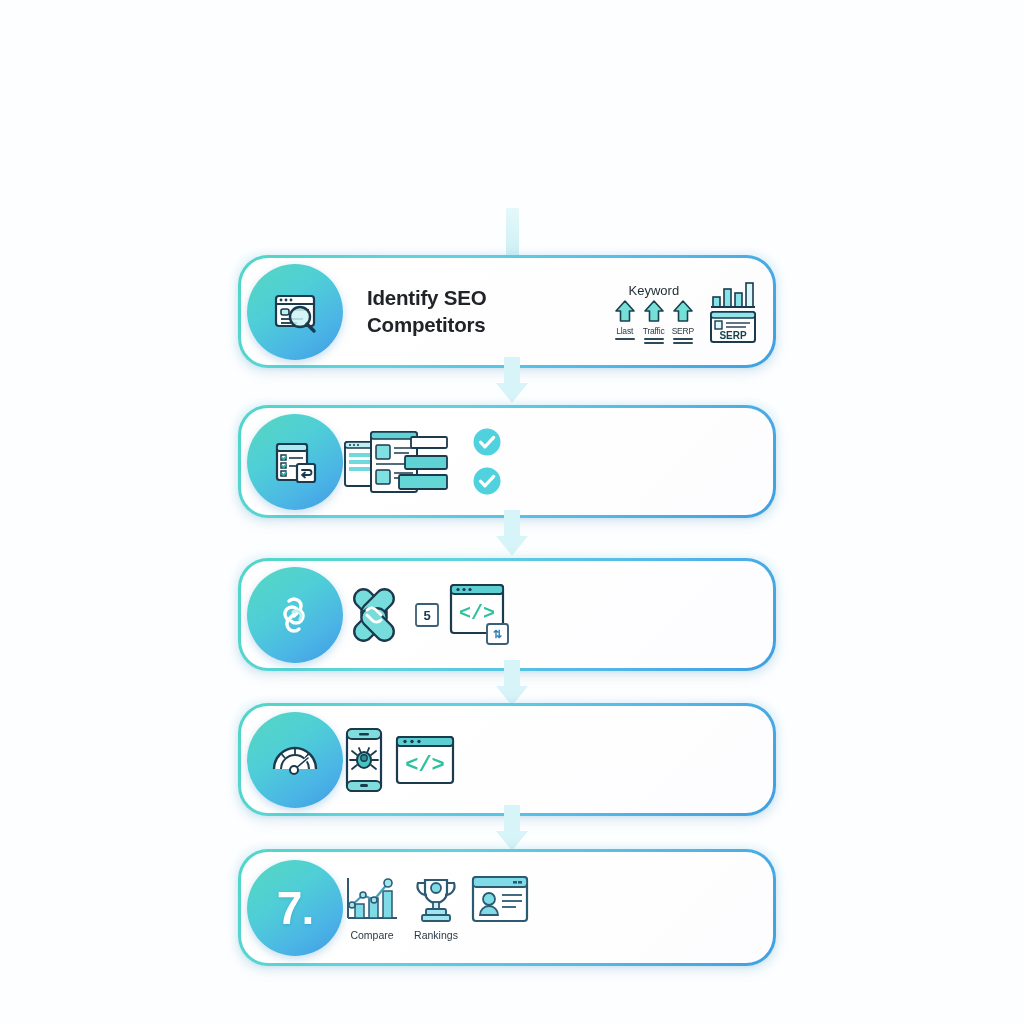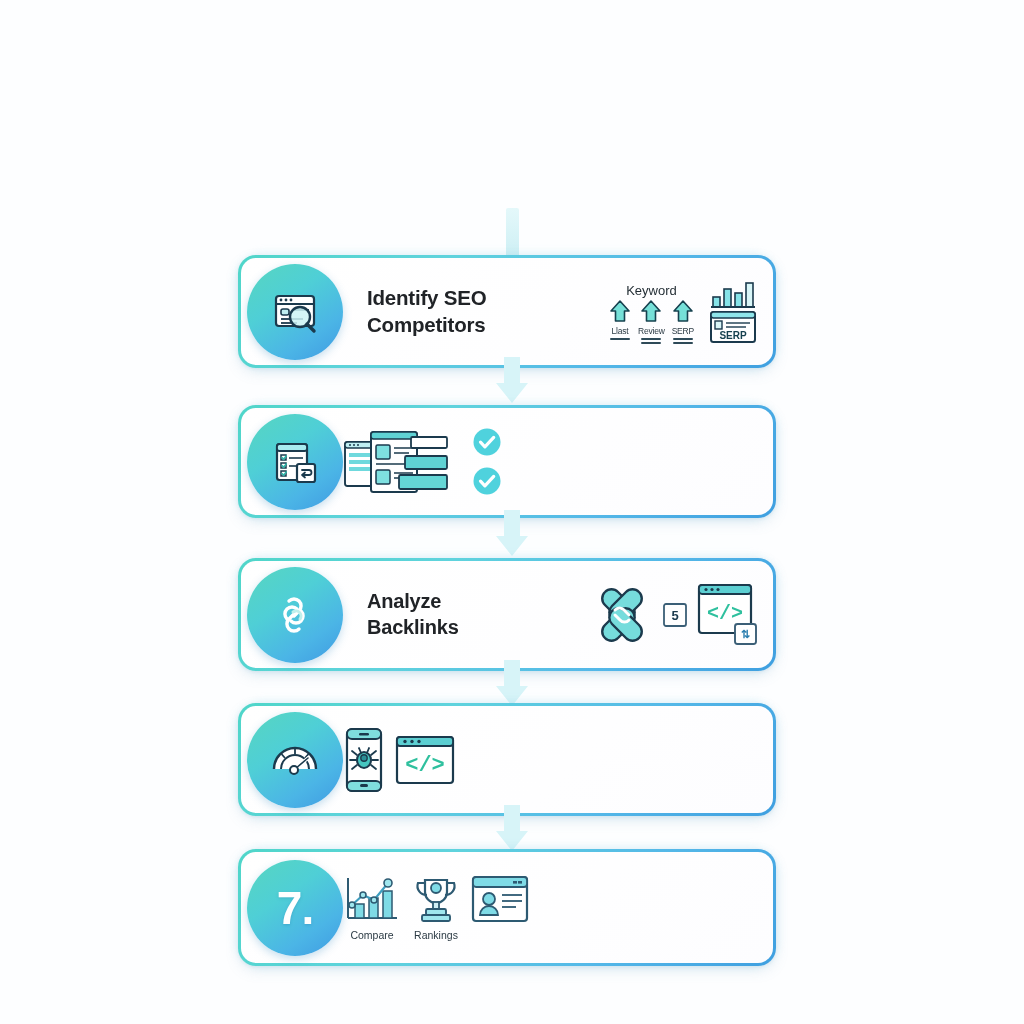--- a/index.html
+++ b/index.html
@@ -19,21 +19,21 @@
     border-radius:2px;
   }
   .conn{
     position:absolute;left:481px;width:62px;height:50px;
   }
   .conn svg{display:block;width:62px;height:50px;}
 
   
   .card{
     position:absolute;left:238px;width:538px;height:113px;
-    border-radius:18px;
+    border-radius:30px;
     background:linear-gradient(135deg,#ffffff 0%,#ffffff 55%,#fcfeff 100%);
     border:3px solid transparent;
     background-image:
        linear-gradient(135deg,#ffffff 0%,#fefeff 60%,#fdfdff 100%),
        linear-gradient(125deg,#4fd6c9 0%,#5fd3dd 35%,#54b8e8 70%,#3f9fe0 100%);
     background-origin:border-box;
     background-clip:padding-box,border-box;
     box-shadow:0 5px 14px rgba(90,140,180,.13), 0 1px 3px rgba(90,140,180,.10);
     display:flex;align-items:center;
     box-sizing:border-box;
@@ -120,21 +120,21 @@
             <svg width="22" height="24" viewBox="0 0 22 24">
               <path d="M11 2 L20 12 L15.5 12 L15.5 22 L6.5 22 L6.5 12 L2 12 Z" fill="#76e0d8" stroke="#16414f" stroke-width="1.6" stroke-linejoin="round"></path>
             </svg>
             <div class="iconlbl tiny">Llast</div>
             <div class="underline"></div>
           </div>
           <div class="arrow-col">
             <svg width="22" height="24" viewBox="0 0 22 24">
               <path d="M11 2 L20 12 L15.5 12 L15.5 22 L6.5 22 L6.5 12 L2 12 Z" fill="#76e0d8" stroke="#16414f" stroke-width="1.6" stroke-linejoin="round"></path>
             </svg>
-            <div class="iconlbl tiny">Review</div>
+            <div class="iconlbl tiny">Traffic</div>
             <div class="underline d"></div>
           </div>
           <div class="arrow-col">
             <svg width="22" height="24" viewBox="0 0 22 24">
               <path d="M11 2 L20 12 L15.5 12 L15.5 22 L6.5 22 L6.5 12 L2 12 Z" fill="#76e0d8" stroke="#16414f" stroke-width="1.6" stroke-linejoin="round"></path>
             </svg>
             <div class="iconlbl tiny">SERP</div>
             <div class="underline d"></div>
           </div>
         </div>
@@ -232,22 +232,20 @@
       <svg width="56" height="56" viewBox="0 0 56 56">
         <g stroke="#ffffff" stroke-width="3.4" fill="none" stroke-linecap="round">
           <path d="M22 14 a7 7 0 0 1 10 10 l-5 5"></path>
           <path d="M34 24 a7 7 0 0 1 -10 10"></path>
           <path d="M32 42 a7 7 0 0 1 -10 -10 l5 -5"></path>
           <path d="M20 32 a7 7 0 0 1 10 -10"></path>
         </g>
         <path d="M26 25 a5 5 0 0 1 7 7" stroke="#bff0ec" stroke-width="3" fill="none" stroke-linecap="round"></path>
       </svg>
     </div>
-    <div class="title t3">Analyze
-Backlinks</div>
     <div class="icons">
       <svg width="62" height="62" viewBox="0 0 62 62">
         <g fill="none" stroke="#1b3a4d" stroke-width="2.4">
           <path d="M14 8 a9 9 0 0 1 13 0 l14 14 a9 9 0 0 1 -13 13 l-14 -14 a9 9 0 0 1 0 -13 z" fill="#76dcdc"></path>
           <path d="M48 8 a9 9 0 0 0 -13 0 l-14 14 a9 9 0 0 0 13 13 l14 -14 a9 9 0 0 0 0 -13 z" fill="#76dcdc"></path>
           <path d="M14 54 a9 9 0 0 0 13 0 l14 -14 a9 9 0 0 0 -13 -13 l-14 14 a9 9 0 0 0 0 13 z" fill="#76dcdc"></path>
           <path d="M48 54 a9 9 0 0 1 -13 0 l-14 -14 a9 9 0 0 1 13 -13 l14 14 a9 9 0 0 1 0 13 z" fill="#76dcdc"></path>
         </g>
         <g stroke="#ffffff" stroke-width="3" fill="none" stroke-linecap="round">
           <path d="M24 26 a6 6 0 0 1 9 0 l5 5"></path>

